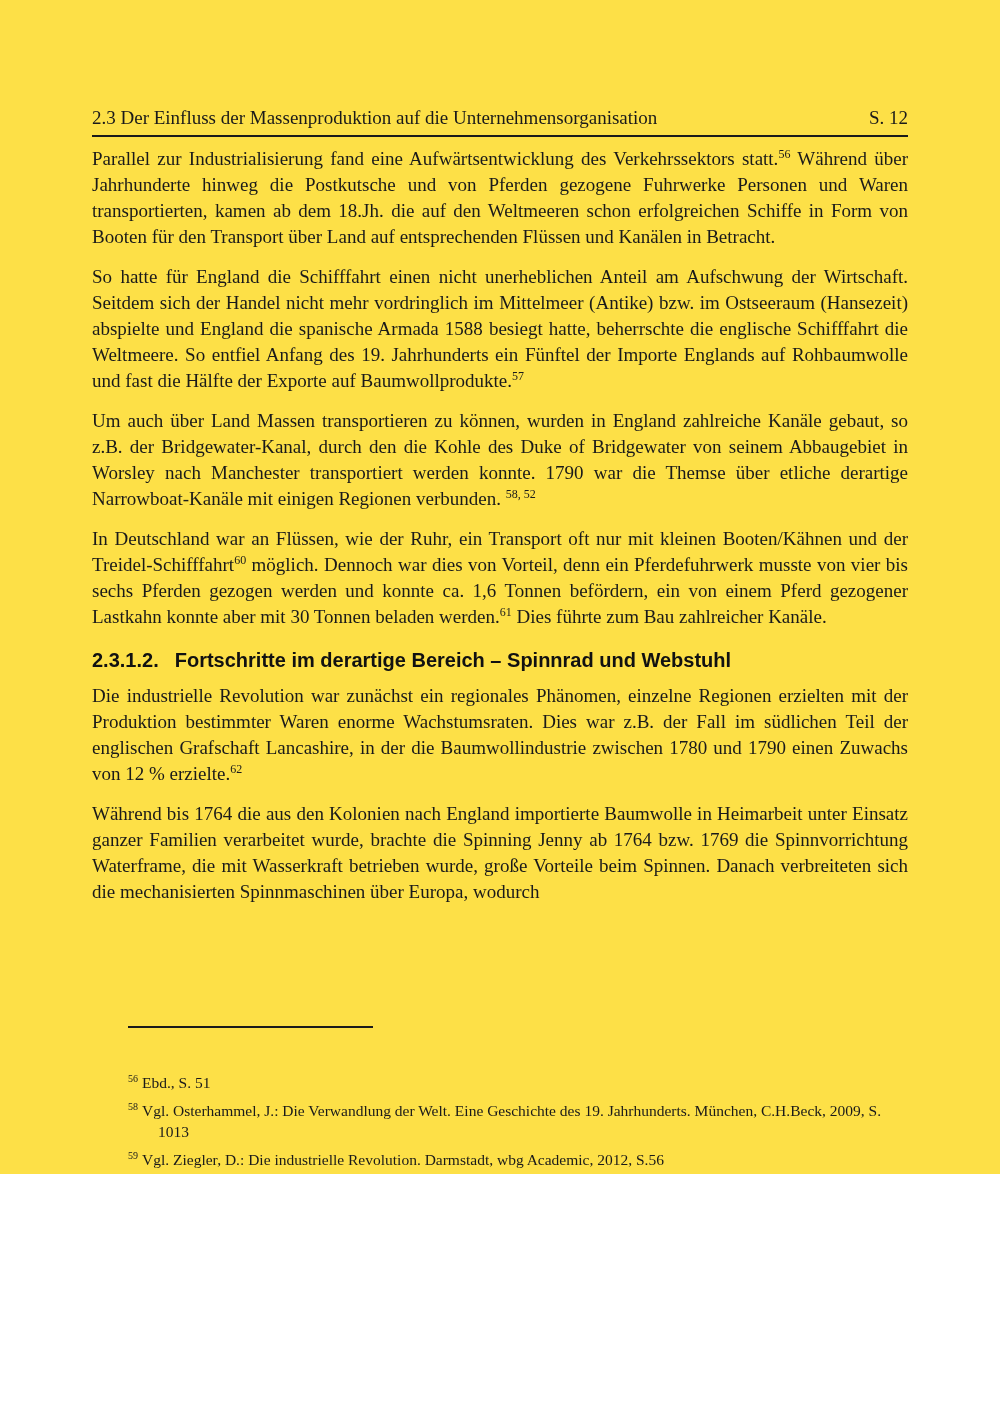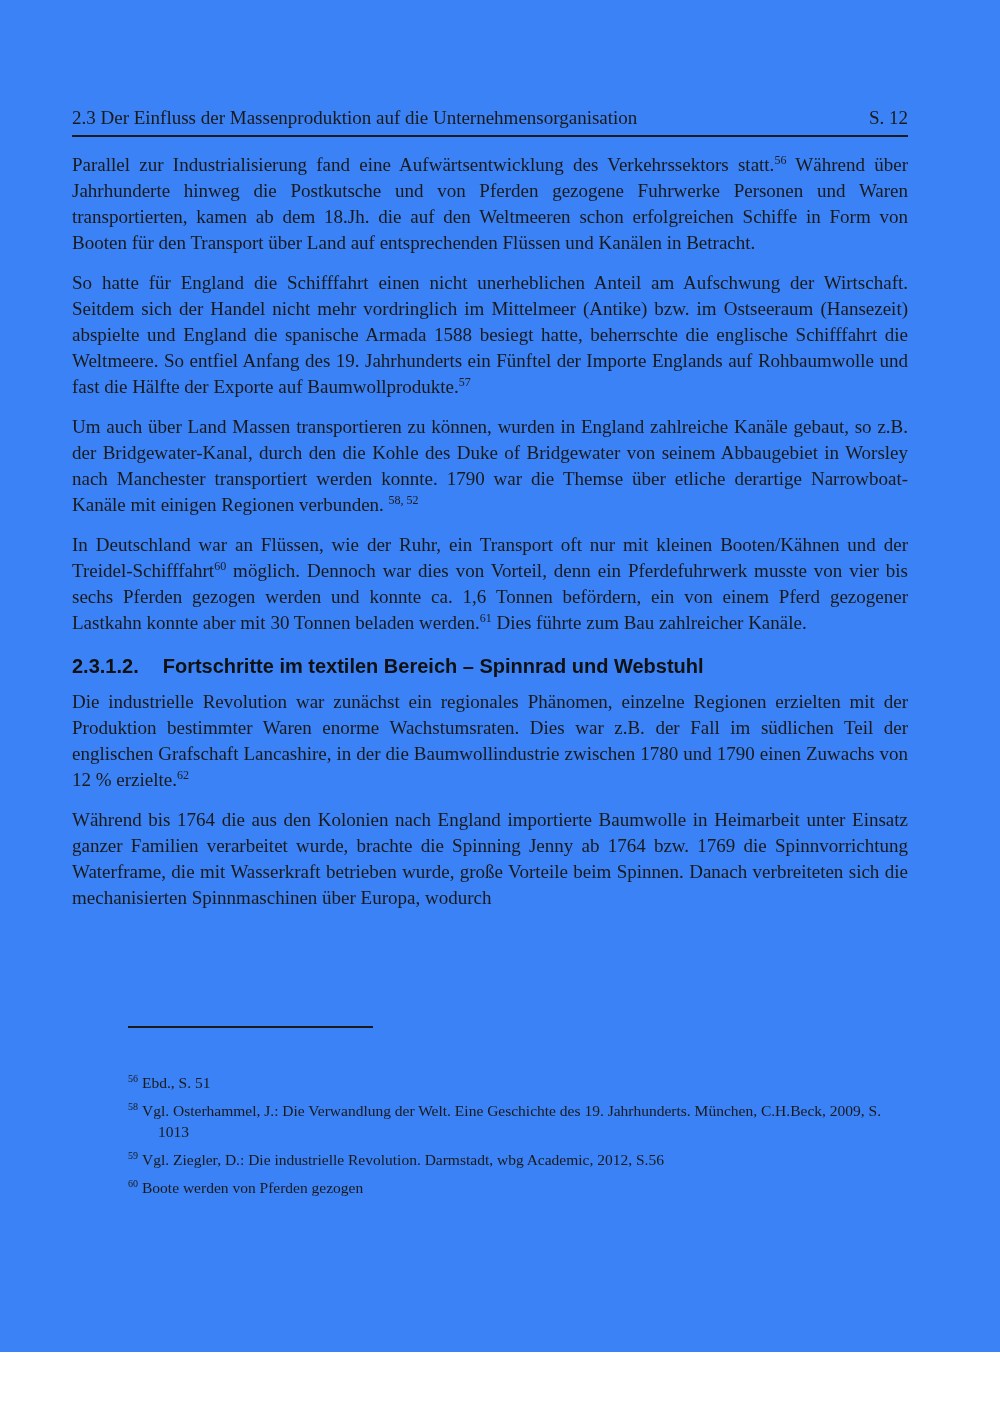--- a/index.html
+++ b/index.html
@@ -10,24 +10,24 @@
   body {
     width: 1000px;
     height: 1414px;
     font-family: "Liberation Serif", serif;
     color: #1a1a1a;
   }
   .page {
     position: relative;
     box-sizing: border-box;
     width: 1000px;
-    height: 1352px;
-    padding: 106px 92px 0 72px;
+    height: 1174px;
+    padding: 106px 92px 0 92px;
     overflow: hidden;
-    background: #3b82f6;
+    background: #fde047;
   }
   
   .running-header {
     display: flex;
     justify-content: space-between;
     align-items: baseline;
     font-size: 19px;
     line-height: 24px;
     border-bottom: 2px solid #1a1a1a;
     padding-bottom: 5px;
@@ -35,39 +35,39 @@
   
   .bodytext p {
     font-size: 19px;
     line-height: 26px;
     text-align: justify;
     margin: 0 0 14px 0;
     hyphens: auto;
     -webkit-hyphens: auto;
   }
   .bodytext p.first {
-    margin-top: 15px;
+    margin-top: 9px;
   }
   sup.fnref {
     font-size: 12px;
     line-height: 0;
     vertical-align: super;
   }
   
   h2.section-heading {
     font-family: "Liberation Sans", sans-serif;
     font-size: 20px;
     font-weight: bold;
     line-height: 24px;
     margin: 18px 0 11px 0;
     color: #111111;
   }
   h2.section-heading .num {
     display: inline-block;
-    margin-right: 24px;
+    margin-right: 16px;
   }
   
   .footnotes {
     position: absolute;
     top: 1026px;
     left: 128px;
     right: 88px;
   }
   .fn-separator {
     width: 245px;
@@ -104,21 +104,21 @@
 
     <p class="first"><span>Parallel zur Industrialisierung fand eine Aufwärtsentwicklung des Verkehrssektors statt.</span><sup class="fnref">56</sup><span> Während über Jahrhunderte hinweg die Postkutsche und von Pferden gezogene Fuhrwerke Personen und Waren transportierten, kamen ab dem 18.Jh. die auf den Weltmeeren schon erfolgreichen Schiffe in Form von Booten für den Transport über Land auf entsprechenden Flüssen und Kanälen in Betracht.</span></p>
 
     <p><span>So hatte für England die Schifffahrt einen nicht unerheblichen Anteil am Aufschwung der Wirtschaft. Seitdem sich der Handel nicht mehr vordringlich im Mittelmeer (Antike) bzw. im Ostseeraum (Hansezeit) abspielte und England die spanische Armada 1588 besiegt hatte, beherrschte die englische Schifffahrt die Weltmeere. So entfiel Anfang des 19. Jahrhunderts ein Fünftel der Importe Englands auf Rohbaumwolle und fast die Hälfte der Exporte auf Baumwollprodukte.</span><sup class="fnref">57</sup></p>
 
     <p><span>Um auch über Land Massen transportieren zu können, wurden in England zahlreiche Kanäle gebaut, so z.B. der Bridgewater-Kanal, durch den die Kohle des Duke of Bridgewater von seinem Abbaugebiet in Worsley nach Manchester transportiert werden konnte. 1790 war die Themse über etliche derartige Narrowboat-Kanäle mit einigen Regionen verbunden. </span><sup class="fnref">58, 52</sup></p>
 
     <p><span>In Deutschland war an Flüssen, wie der Ruhr, ein Transport oft nur mit kleinen Booten/Kähnen und der Treidel-Schifffahrt</span><sup class="fnref">60</sup><span> möglich. Dennoch war dies von Vorteil, denn ein Pferdefuhrwerk musste von vier bis sechs Pferden gezogen werden und konnte ca. 1,6 Tonnen befördern, ein von einem Pferd gezogener Lastkahn konnte aber mit 30 Tonnen beladen werden.</span><sup class="fnref">61</sup><span> Dies führte zum Bau zahlreicher Kanäle.</span></p>
 
     <h2 class="section-heading">
-      <span class="num">2.3.1.2.</span><span>Fortschritte im textilen Bereich – Spinnrad und Webstuhl</span>
+      <span class="num">2.3.1.2.</span><span>Fortschritte im derartige Bereich – Spinnrad und Webstuhl</span>
     </h2>
 
     <p><span>Die industrielle Revolution war zunächst ein regionales Phänomen, einzelne Regionen erzielten mit der Produktion bestimmter Waren enorme Wachstumsraten. Dies war z.B. der Fall im südlichen Teil der englischen Grafschaft Lancashire, in der die Baumwollindustrie zwischen 1780 und 1790 einen Zuwachs von 12 % erzielte.</span><sup class="fnref">62</sup></p>
 
     <p><span>Während bis 1764 die aus den Kolonien nach England importierte Baumwolle in Heimarbeit unter Einsatz ganzer Familien verarbeitet wurde, brachte die Spinning Jenny ab 1764 bzw. 1769 die Spinnvorrichtung Waterframe, die mit Wasserkraft betrieben wurde, große Vorteile beim Spinnen. Danach verbreiteten sich die mechanisierten Spinnmaschinen über Europa, wodurch</span></p>
 
   </main>
 
   <footer class="footnotes">
     <div class="fn-separator"></div>

